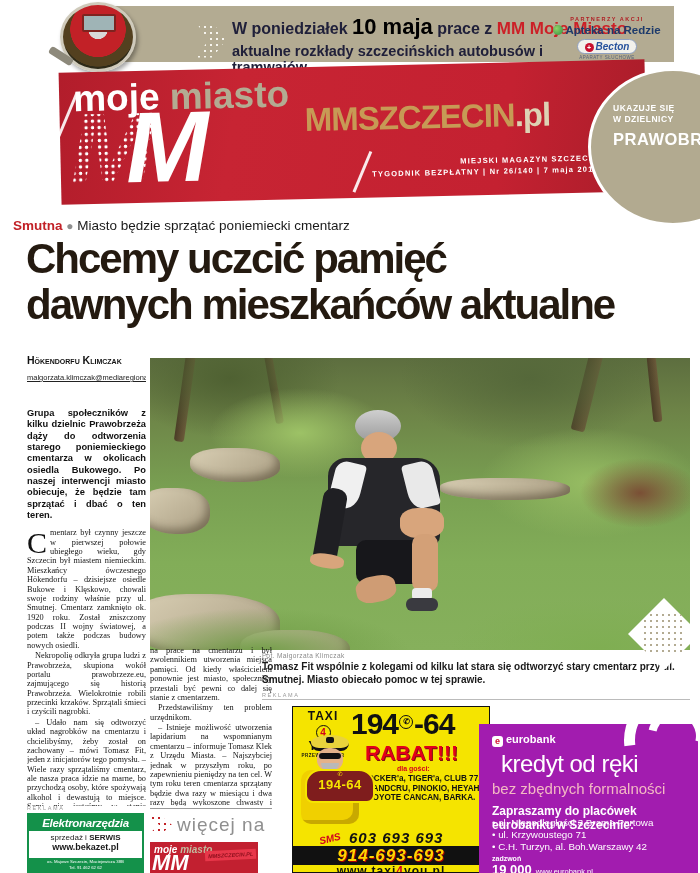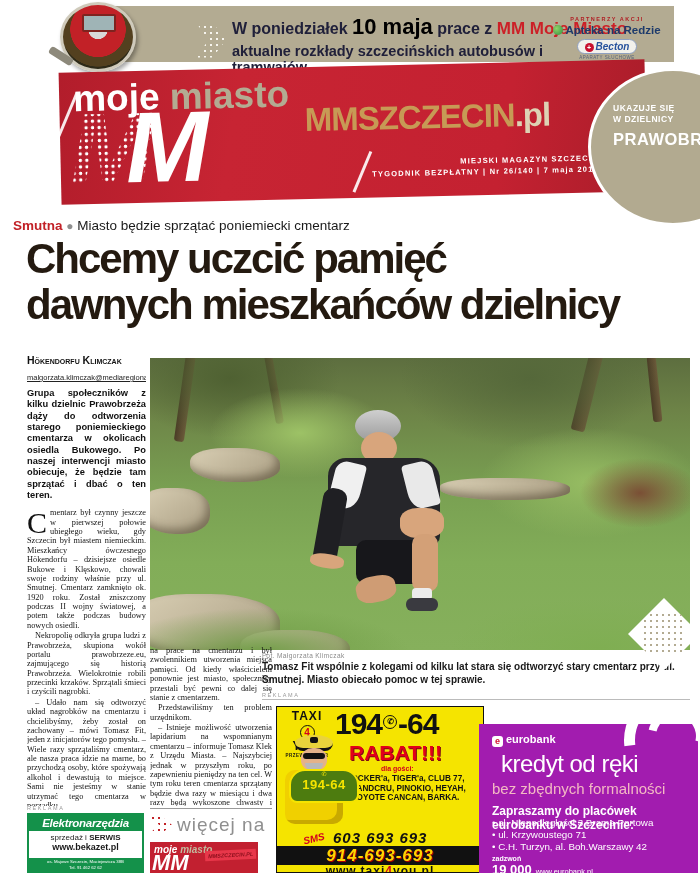--- a/index.html
+++ b/index.html
@@ -60,21 +60,21 @@
   .kicker{left:13px;top:218px;font-size:13.5px;color:#1a1a1a;}
   .kicker-tag{color:#c22127;font-weight:bold;}
   .kicker-dot{color:#8f8f8f;font-size:12px;}
   .headline{left:26px;top:236px;width:665px;color:#241a10;font-weight:bold;
             font-size:42px;line-height:1.1;letter-spacing:-2px;}
 
   
   .col1{left:27px;top:354px;width:119px;height:452px;overflow:hidden;}
   .author{font-variant:small-caps;font-weight:bold;font-size:10.5px;color:#111;}
   .email{font-size:7.5px;color:#222;text-decoration:underline;margin-top:1px;display:inline-block;}
-  .lead{margin-top:4px;font-size:9.3px;font-weight:bold;line-height:1.22;text-align:justify;color:#111;}
+  .lead{margin-top:24px;font-size:9.3px;font-weight:bold;line-height:1.22;text-align:justify;color:#111;}
   .bodytext{font-family:"Liberation Serif",serif;font-size:8.3px;line-height:1.13;text-align:justify;color:#141414;}
   .bodytext p{margin:0 0 1px 0;text-indent:8px;}
   .bodytext p.noindent{text-indent:0;}
   .dropcap{float:left;font-family:"Liberation Serif",serif;font-size:30px;line-height:.85;
            padding:2px 3px 0 0;font-weight:normal;color:#111;}
   .col1-body{margin-top:7px;}
   .col2{left:150px;top:646px;width:122px;height:160px;overflow:hidden;}
 
   
   .photo{left:150px;top:358px;width:540px;height:292px;overflow:hidden;
@@ -87,21 +87,21 @@
   .photo-corner{left:628px;top:598px;width:72px;height:72px;background:#fff;z-index:4;}
   .photo-corner-dots{position:absolute;left:14px;top:14px;width:44px;height:44px;color:#b3ab92;}
 
   
   .credit{left:262px;top:652px;font-size:6.5px;color:#8a8a8a;letter-spacing:.4px;}
   .caption{left:262px;top:661px;width:428px;font-size:10px;font-weight:bold;color:#1a1a1a;line-height:1.25;}
   .reklama{font-size:5.5px;letter-spacing:1.6px;color:#9a9a9a;}
   .cap-rule{left:262px;top:699px;width:428px;height:1px;background:#bbb;}
 
   
-  .taxi{left:276px;top:706px;width:196px;height:165px;background:#f5e400;border:1px solid #111;overflow:hidden;padding-left:10px;}
+  .taxi{left:292px;top:706px;width:196px;height:165px;background:#f5e400;border:1px solid #111;overflow:hidden;}
   .taxi-logo{position:absolute;left:5px;top:3px;width:50px;text-align:center;color:#111;font-weight:bold;}
   .taxi-logo .t1{font-size:12px;letter-spacing:1px;line-height:1;}
   .taxi-4{display:inline-block;width:13px;height:13px;border-radius:50%;border:1.5px solid #111;background:#f5e400;
           color:#d2001f;font-size:10px;font-weight:bold;line-height:13px;}
   .taxi-logo .t2{font-size:12px;letter-spacing:1px;line-height:1;}
   .taxi-sub{font-size:4.5px;letter-spacing:.5px;margin-top:1px;}
   .taxi-bignum{position:absolute;left:58px;top:0px;font-size:30px;font-weight:bold;color:#111;letter-spacing:-1px;white-space:nowrap;}
   .taxi-phoneicon{display:inline-block;width:12px;height:12px;border-radius:50%;border:1.5px solid #111;
       font-size:8px;line-height:12px;text-align:center;vertical-align:10px;margin:0 1px;}
   .rabat{position:absolute;left:72px;top:34px;font-size:21px;font-weight:bold;color:#e2001a;
@@ -115,21 +115,21 @@
   .cap-badge{position:absolute;left:31px;top:2px;width:8px;height:6px;background:#111;border-radius:2px;}
   .face{position:absolute;left:22px;top:13px;width:26px;height:23px;background:#e4b289;border-radius:45%;}
   .shades{position:absolute;left:24px;top:18px;width:22px;height:6px;background:#111;border-radius:3px;}
   .beard{position:absolute;left:26px;top:28px;width:18px;height:8px;background:#b9b9b9;border-radius:0 0 8px 8px;}
   .torso{position:absolute;left:6px;top:35px;width:58px;height:54px;background:#f0d000;border-radius:10px;
          box-shadow:inset -6px -4px 0 #c8a900;}
   .shirt{position:absolute;left:29px;top:36px;width:12px;height:16px;background:#fff;
          clip-path:polygon(0 0,100% 0,50% 100%);}
   .tie{position:absolute;left:33px;top:37px;width:5px;height:15px;background:#111;
        clip-path:polygon(20% 0,80% 0,100% 100%,0 100%);}
-  .plaque{position:absolute;left:12px;top:62px;width:66px;height:30px;background:#4d7c0f;border:2px solid #f5e400;
+  .plaque{position:absolute;left:12px;top:62px;width:66px;height:30px;background:#7f1d1d;border:2px solid #f5e400;
           border-radius:16px 16px 8px 8px;text-align:center;color:#f5e400;}
   .plaque-phone{font-size:6px;line-height:7px;}
   .plaque-num{font-size:13px;font-weight:bold;line-height:1;letter-spacing:.5px;}
   .sms{position:absolute;left:26px;top:126px;font-size:10px;font-weight:bold;font-style:italic;color:#d2001f;
        transform:rotate(-14deg);}
   .num603{position:absolute;left:56px;top:122px;font-size:15px;font-weight:bold;font-style:italic;color:#111;letter-spacing:1px;}
   .taxi-bar{position:absolute;left:0;top:139px;width:100%;height:19px;background:#111;text-align:center;}
   .num914{font-size:17px;font-weight:bold;font-style:italic;color:#ffd400;letter-spacing:1px;line-height:19px;
           text-shadow:1px 1px 0 #a00;}
   .taxi-url{position:absolute;left:0;top:157px;width:100%;text-align:center;font-size:12px;font-weight:bold;
@@ -216,21 +216,21 @@
         <div>UKAZUJE SIĘ</div>
         <div>W DZIELNICY</div>
       </div>
       <div class="district-big">PRAWOBRZEŻE</div>
     </div>
   </div>
 
   <div class="abs kicker"><span class="kicker-tag">Smutna</span> <span class="kicker-dot">●</span> <span>Miasto będzie sprzątać poniemiecki cmentarz</span></div>
   <div class="abs headline">
     <div>Chcemy uczcić pamięć</div>
-    <div>dawnych mieszkańców dzielnicy</div>
+    <div>dawnych mieszkańców aktualne</div>
   </div>
 
   <div class="abs col1">
     <div class="author">Hökendorfu Klimczak</div>
     <div class="email">malgorzata.klimczak@mediaregionalne.pl</div>
     <div class="lead">Grupa społeczników z kilku dzielnic Prawobrzeża dąży do odtworzenia starego poniemieckiego cmentarza w okolicach osiedla Bukowego. Po naszej interwencji miasto obiecuje, że będzie tam sprzątać i dbać o ten teren.</div>
     <div class="bodytext col1-body">
       <p class="noindent"><span class="dropcap">C</span><span>mentarz był czynny jeszcze w pierwszej połowie ubiegłego wieku, gdy Szczecin był miastem niemieckim. Mieszkańcy ówczesnego Hökendorfu – dzisiejsze osiedle Bukowe i Klęskowo, chowali swoje rodziny właśnie przy ul. Smutnej. Cmentarz zamknięto ok. 1920 roku. Został zniszczony podczas II wojny światowej, a potem także podczas budowy nowych osiedli.</span></p>
       <p>Nekropolię odkryła grupa ludzi z Prawobrzeża, skupiona wokół portalu prawobrzeze.eu, zajmującego się historią Prawobrzeża. Wielokrotnie robili przecinki krzaków. Sprzątali śmieci i czyścili nagrobki.</p>
       <p>– Udało nam się odtworzyć układ nagrobków na cmentarzu i chcielibyśmy, żeby został on zachowany – mówi Tomasz Fit, jeden z inicjatorów tego pomysłu. – Wiele razy sprzątaliśmy cmentarz, ale nasza praca idzie na marne, bo przychodzą osoby, które spożywają alkohol i dewastują to miejsce. Sami nie jesteśmy w stanie utrzymać tego cmentarza w porządku.</p>

